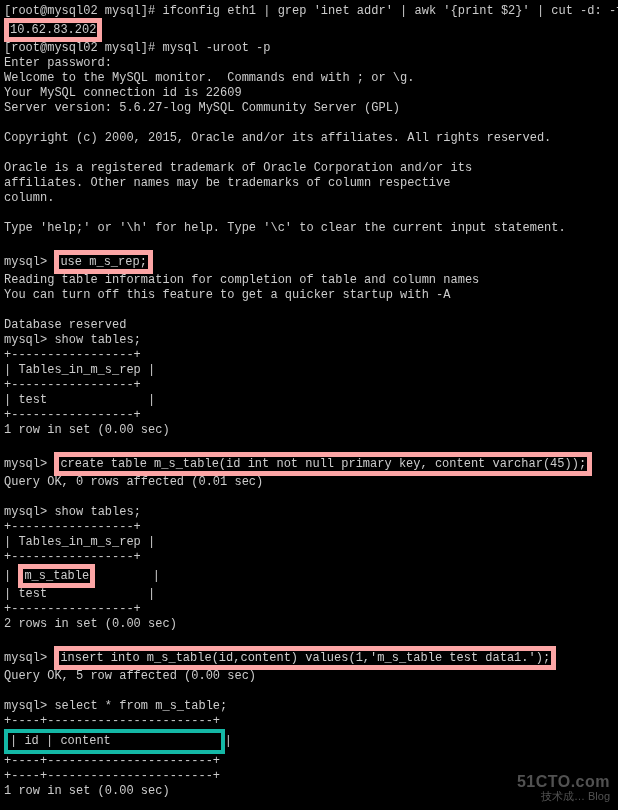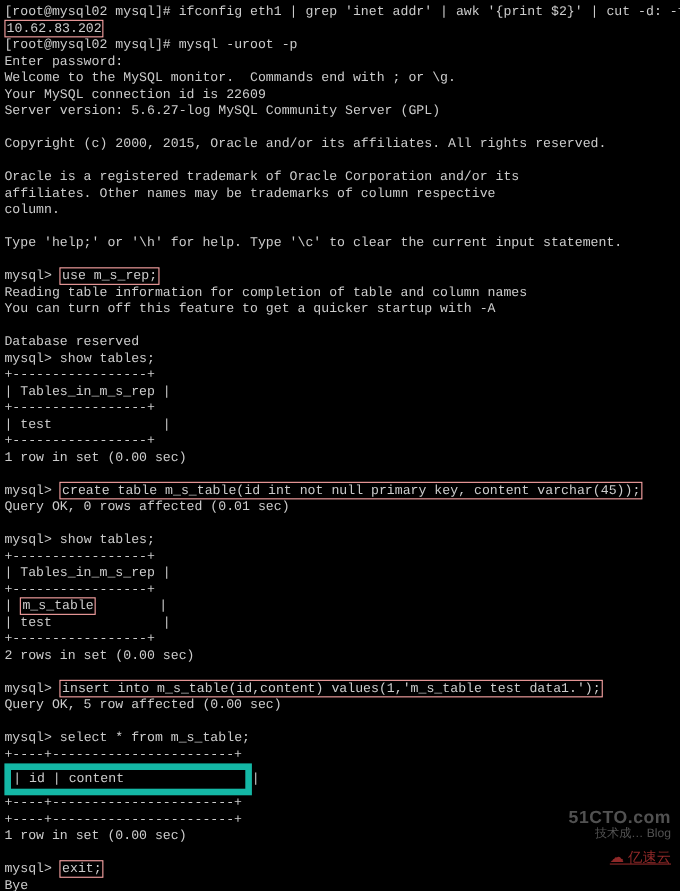--- a/index.html
+++ b/index.html
@@ -8,29 +8,29 @@
     background: #000;
     color: #ccc;
     font-family: "Courier New", monospace;
     font-size: 12px;
     line-height: 15px;
     width: 610px;
     position: relative;
   }
   .line { white-space: pre; }
   .hl {
-    border: 1px solid #fca5a5;
+    border: 5px solid #fca5a5;
     display: inline-block;
     line-height: 14px;
     padding: 0 1px;
     margin-top: -1px;
     margin-bottom: -1px;
   }
   .block-hl {
-    border: 6px solid #14b8a6;
+    border: 4px solid #14b8a6;
     display: inline-block;
     padding: 1px 2px;
   }
   .watermark {
     position: absolute;
     right: 8px;
     bottom: 30px;
     color: #888;
     font-family: Arial, sans-serif;
     text-align: right;

